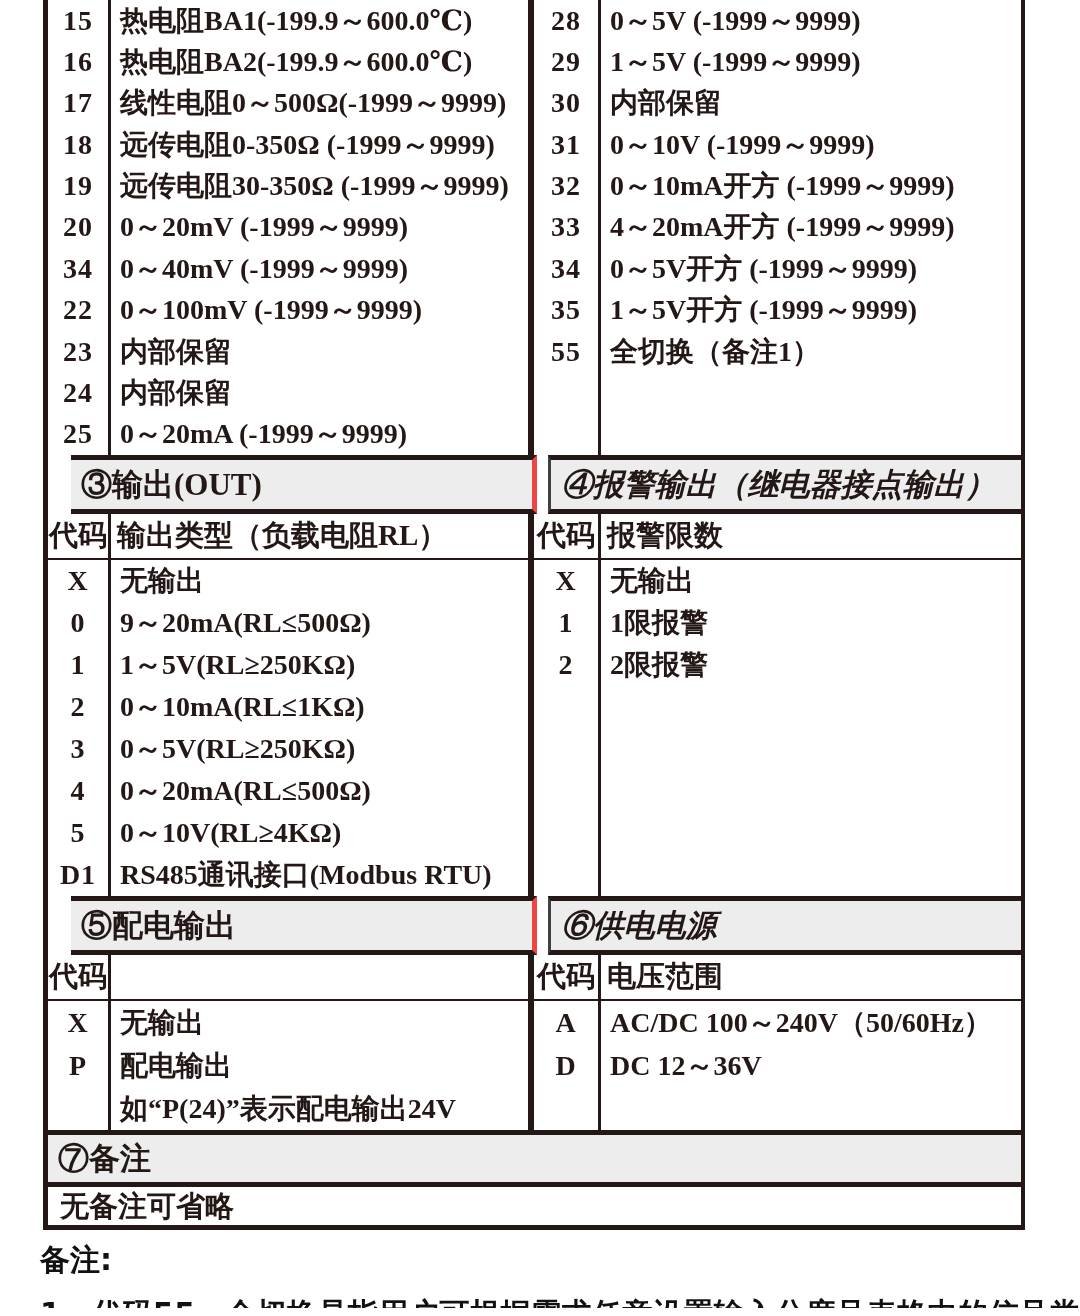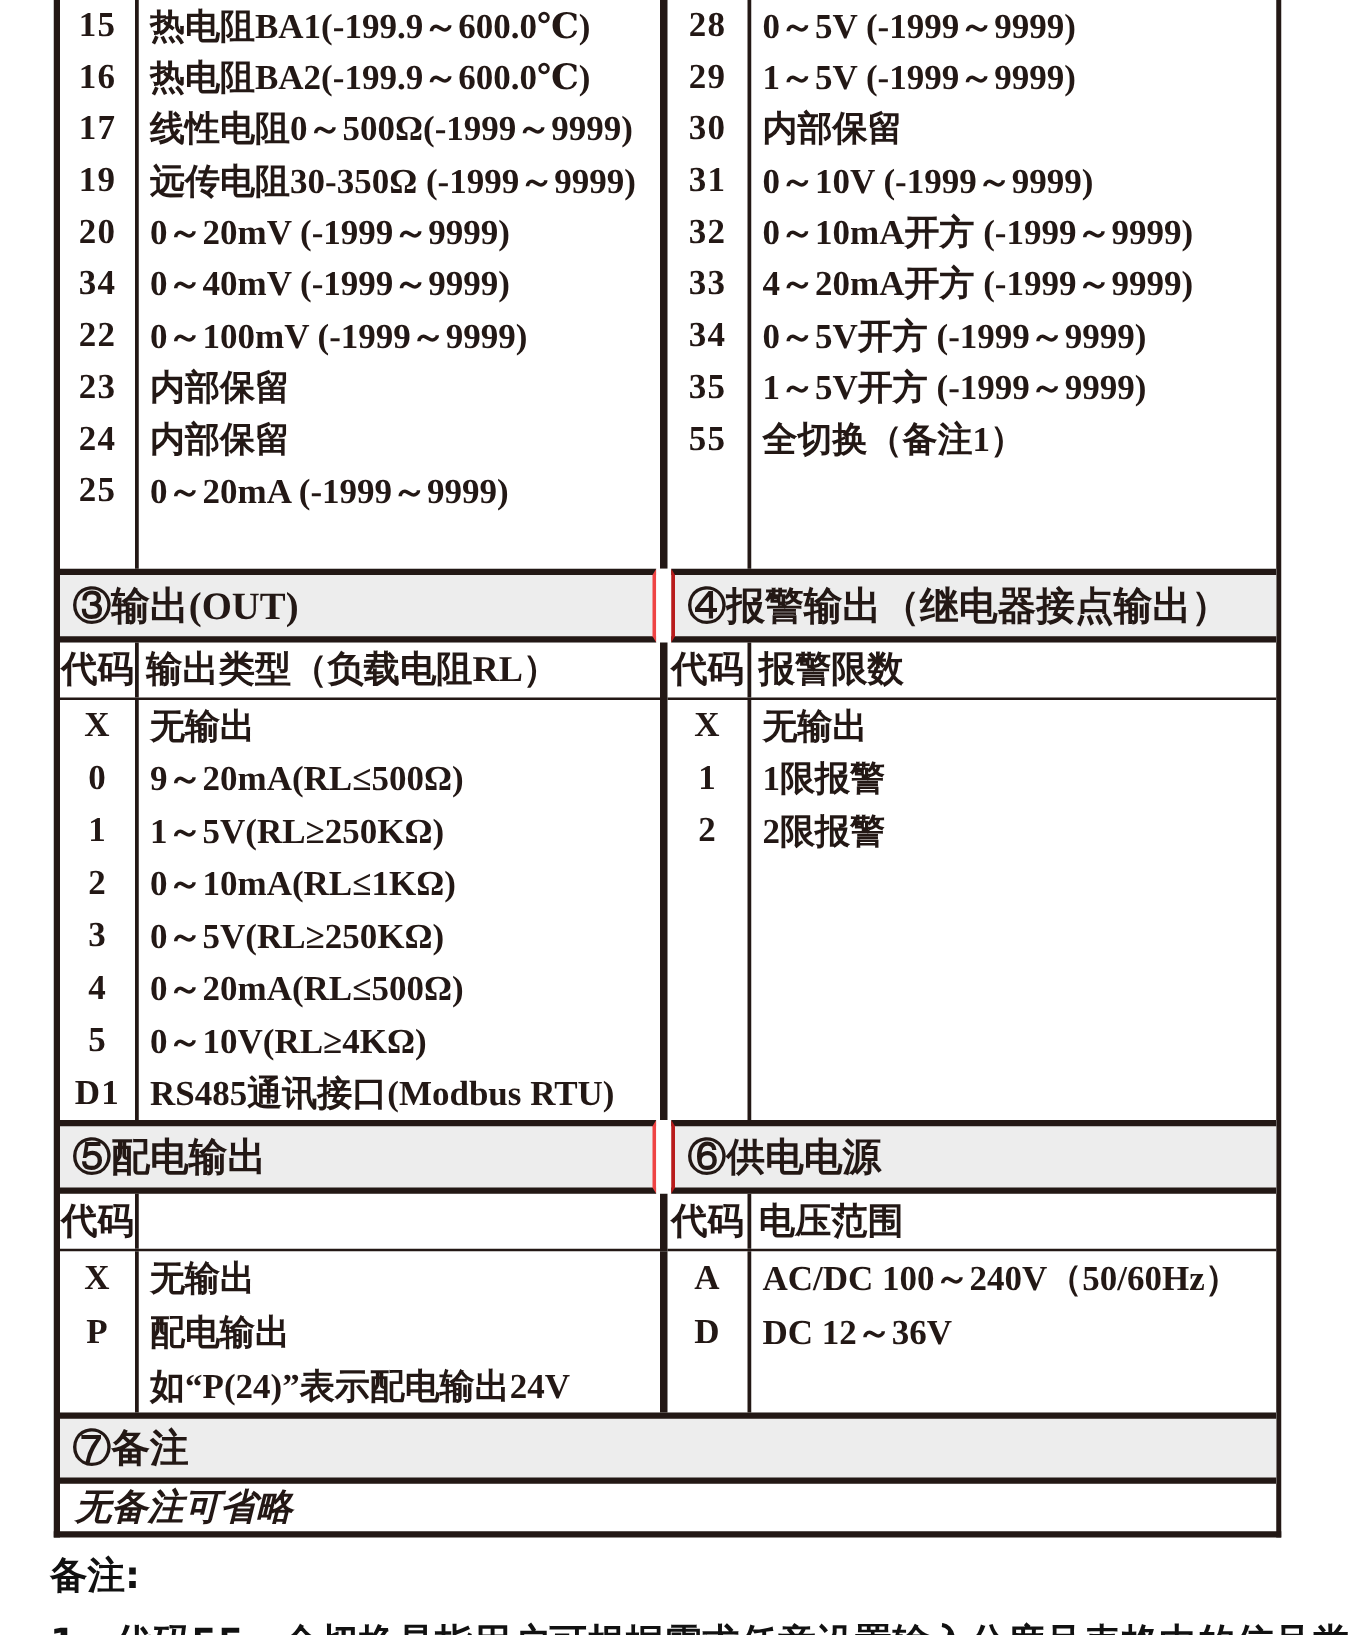--- a/index.html
+++ b/index.html
@@ -32,38 +32,38 @@
   .rows-pd  .row { height:43px; }
   .h-top { height:455px; }
   .h-out { height:336px; }
   .h-pd  { height:129px; }
   
   .bandrow { display:flex; width:973px; height:59px; }
   .bandbox {
     background:#ededed; border-top:5px solid #231815; border-bottom:5px solid #231815;
     display:flex; align-items:center; font-size:31px; padding-left:10px; white-space:nowrap;
   }
-  .bandbox.bleft { width:477px; border-right:3px solid #ef4444; }
+  .bandbox.bleft { width:477px; border-right:5px solid #ef4444;margin-left:23px; }
   .bandgap { width:12px; background:#ffffff; }
-  .bandbox.bright { width:484px; border-left:3px solid #b91c1c; }
+  .bandbox.bright { width:484px; border-left:3px solid #404040;font-style:italic; }
   .bandfull {
     width:973px; height:57px; background:#ededed;
     border-top:5px solid #231815; border-bottom:5px solid #231815;
     display:flex; align-items:center; font-size:31px; padding-left:10px;
   }
   
   .subhead { height:46px; }
   .subhead .half { border-bottom:2px solid #231815; }
   .subhead .row { height:44px; font-size:29px; }
   .subhead .row .code { letter-spacing:0; }
   .subhead .row .desc { padding-left:9px; }
   
   .noterow {
-    width:973px; height:38px; display:flex; align-items:center;
-    font-size:29px; padding-left:12px;font-style:italic;
+    width:973px; height:38px; display:flex; 
+    font-size:29px; padding-left:12px;
   }
   
   .footnotes {
     position:absolute; left:40px; top:1240px; width:1030px;
     font-family:"DejaVu Sans","Liberation Sans",sans-serif; font-weight:bold; color:#111;
   }
   .fn-label { font-size:30px; }
   .fn-item { font-size:30px; margin-top:13px; white-space:nowrap; letter-spacing:0.5px; }
 </style>
 </head>
@@ -84,20 +84,24 @@
           <div class="row">
             <span class="code">16</span>
             <span class="desc">热电阻BA2(-199.9～600.0℃)</span>
           </div>
 
           <div class="row">
             <span class="code">17</span>
             <span class="desc">线性电阻0～500Ω(-1999～9999)</span>
           </div>
 
+          <div class="row">
+            <span class="code">18</span>
+            <span class="desc">远传电阻0-350Ω (-1999～9999)</span>
+          </div>
 
           <div class="row">
             <span class="code">19</span>
             <span class="desc">远传电阻30-350Ω (-1999～9999)</span>
           </div>
 
           <div class="row">
             <span class="code">20</span>
             <span class="desc">0～20mV (-1999～9999)</span>
           </div>

